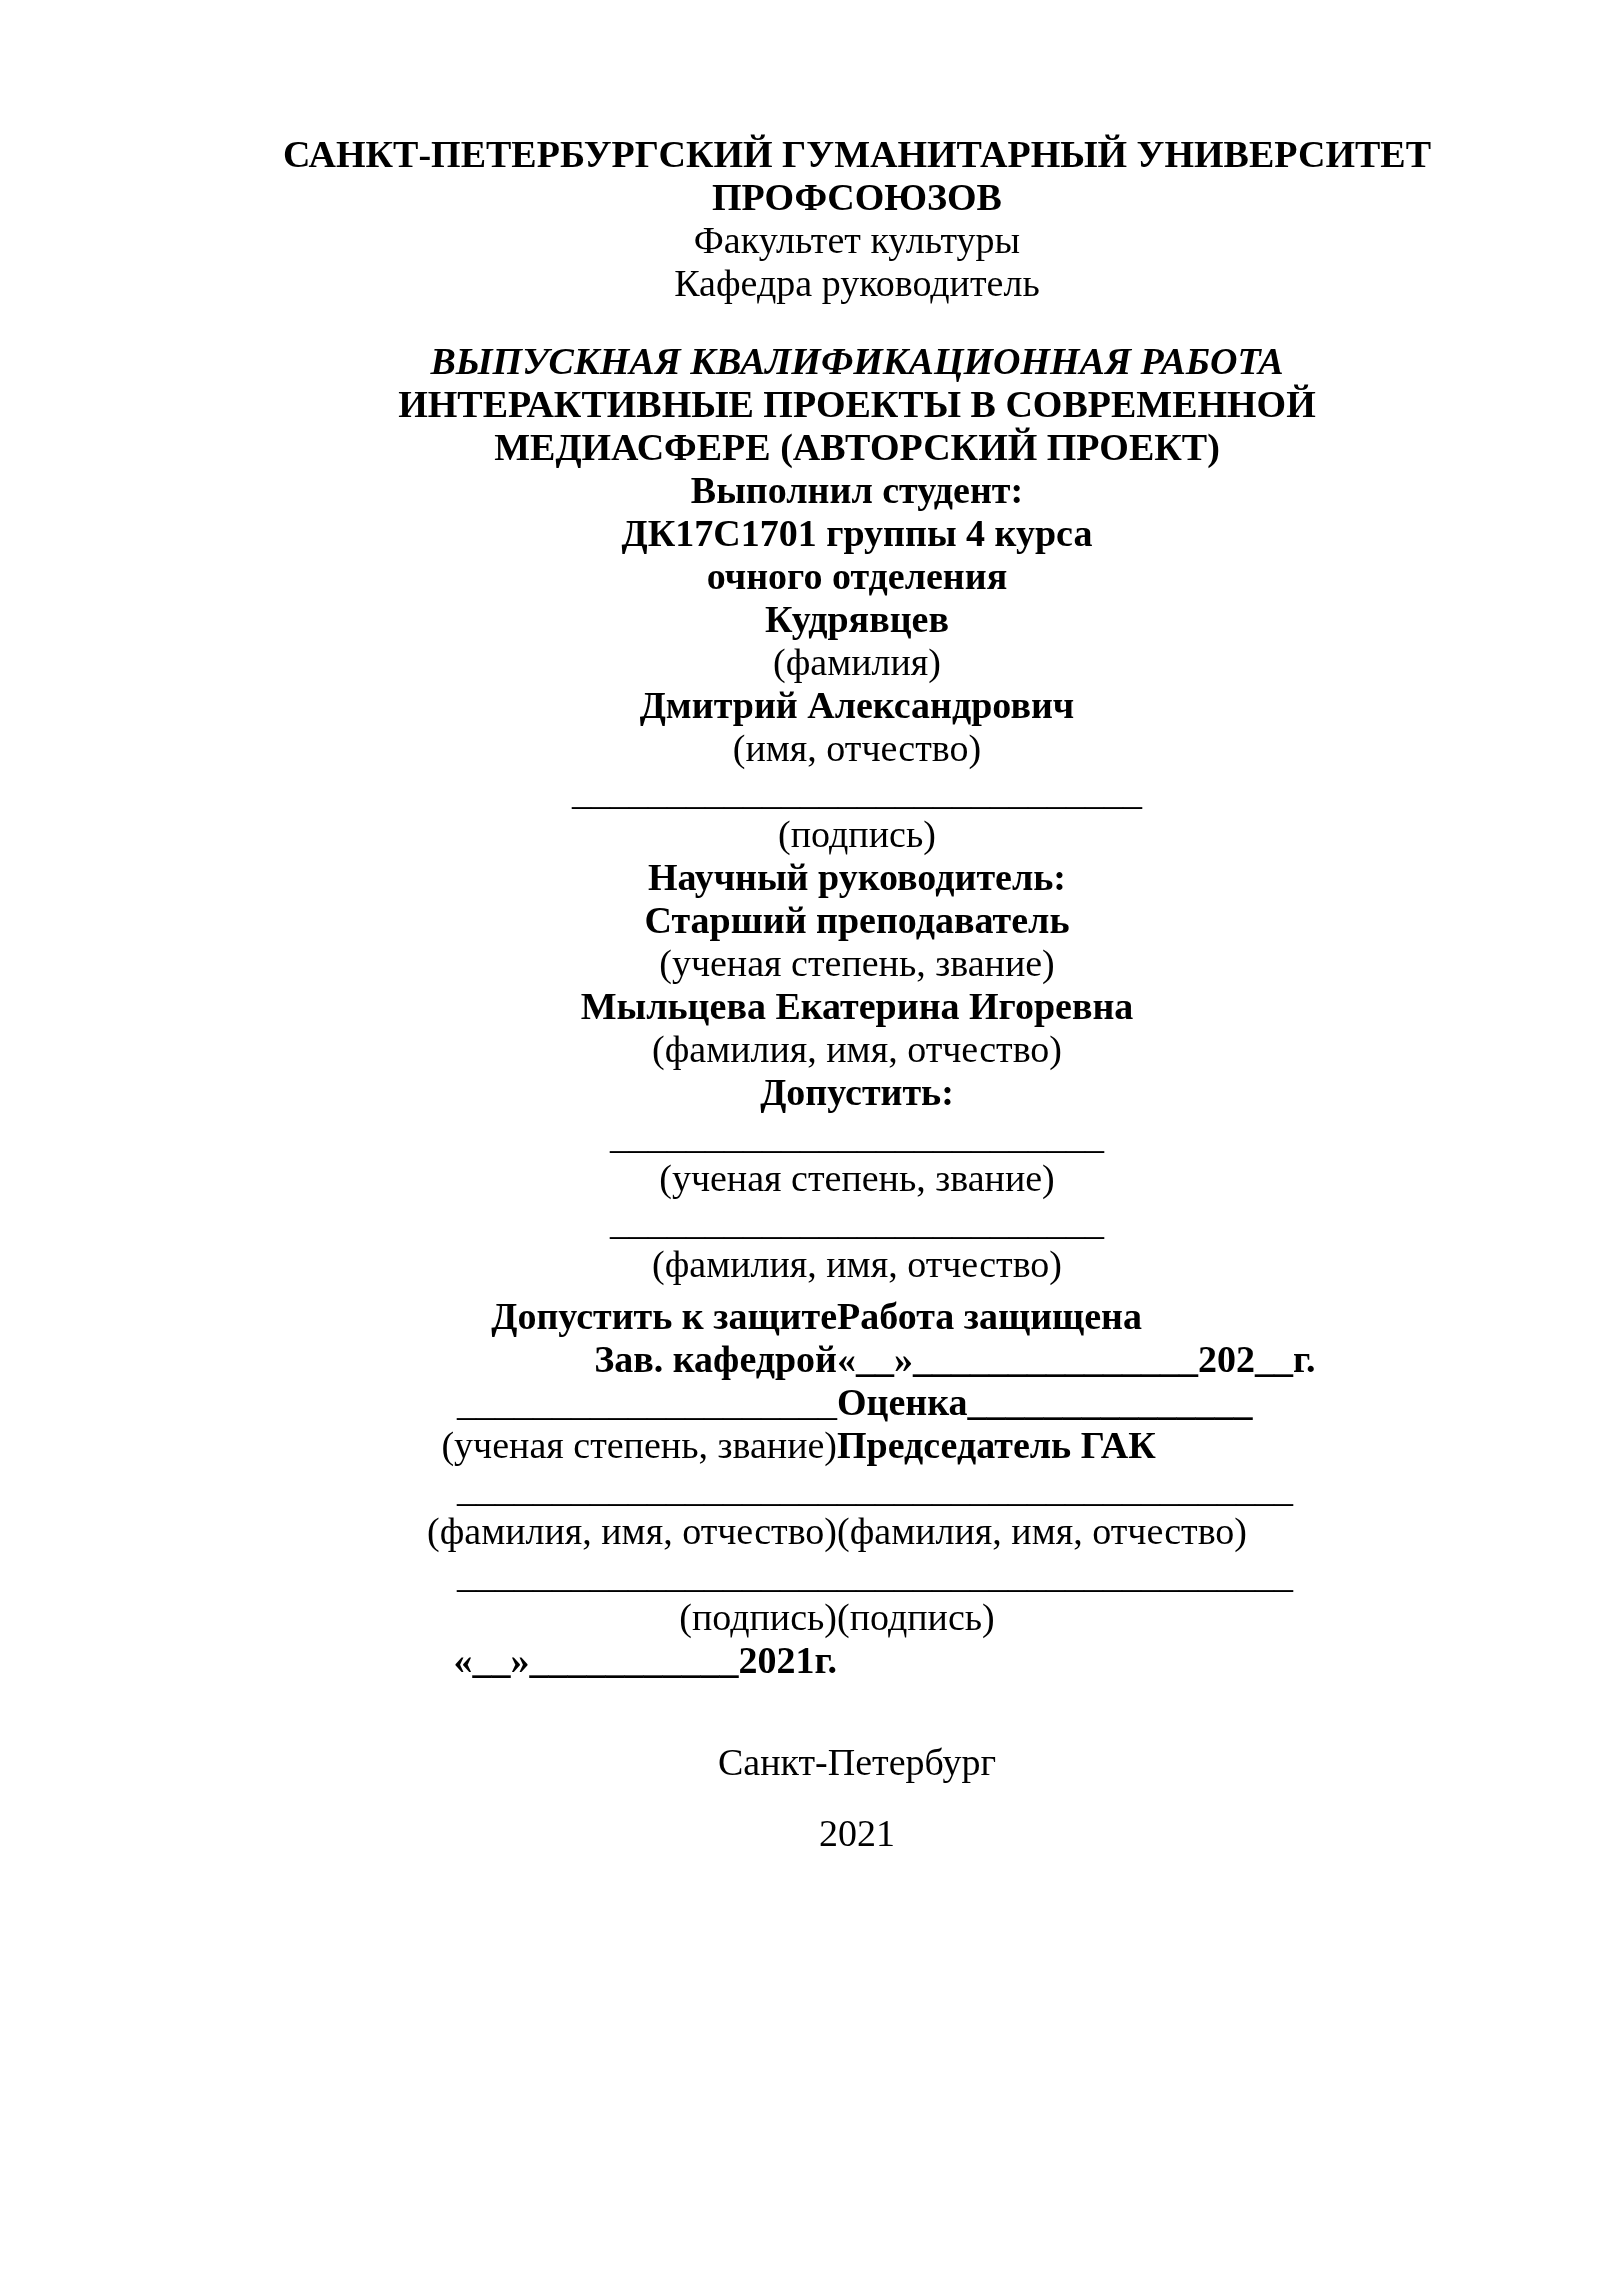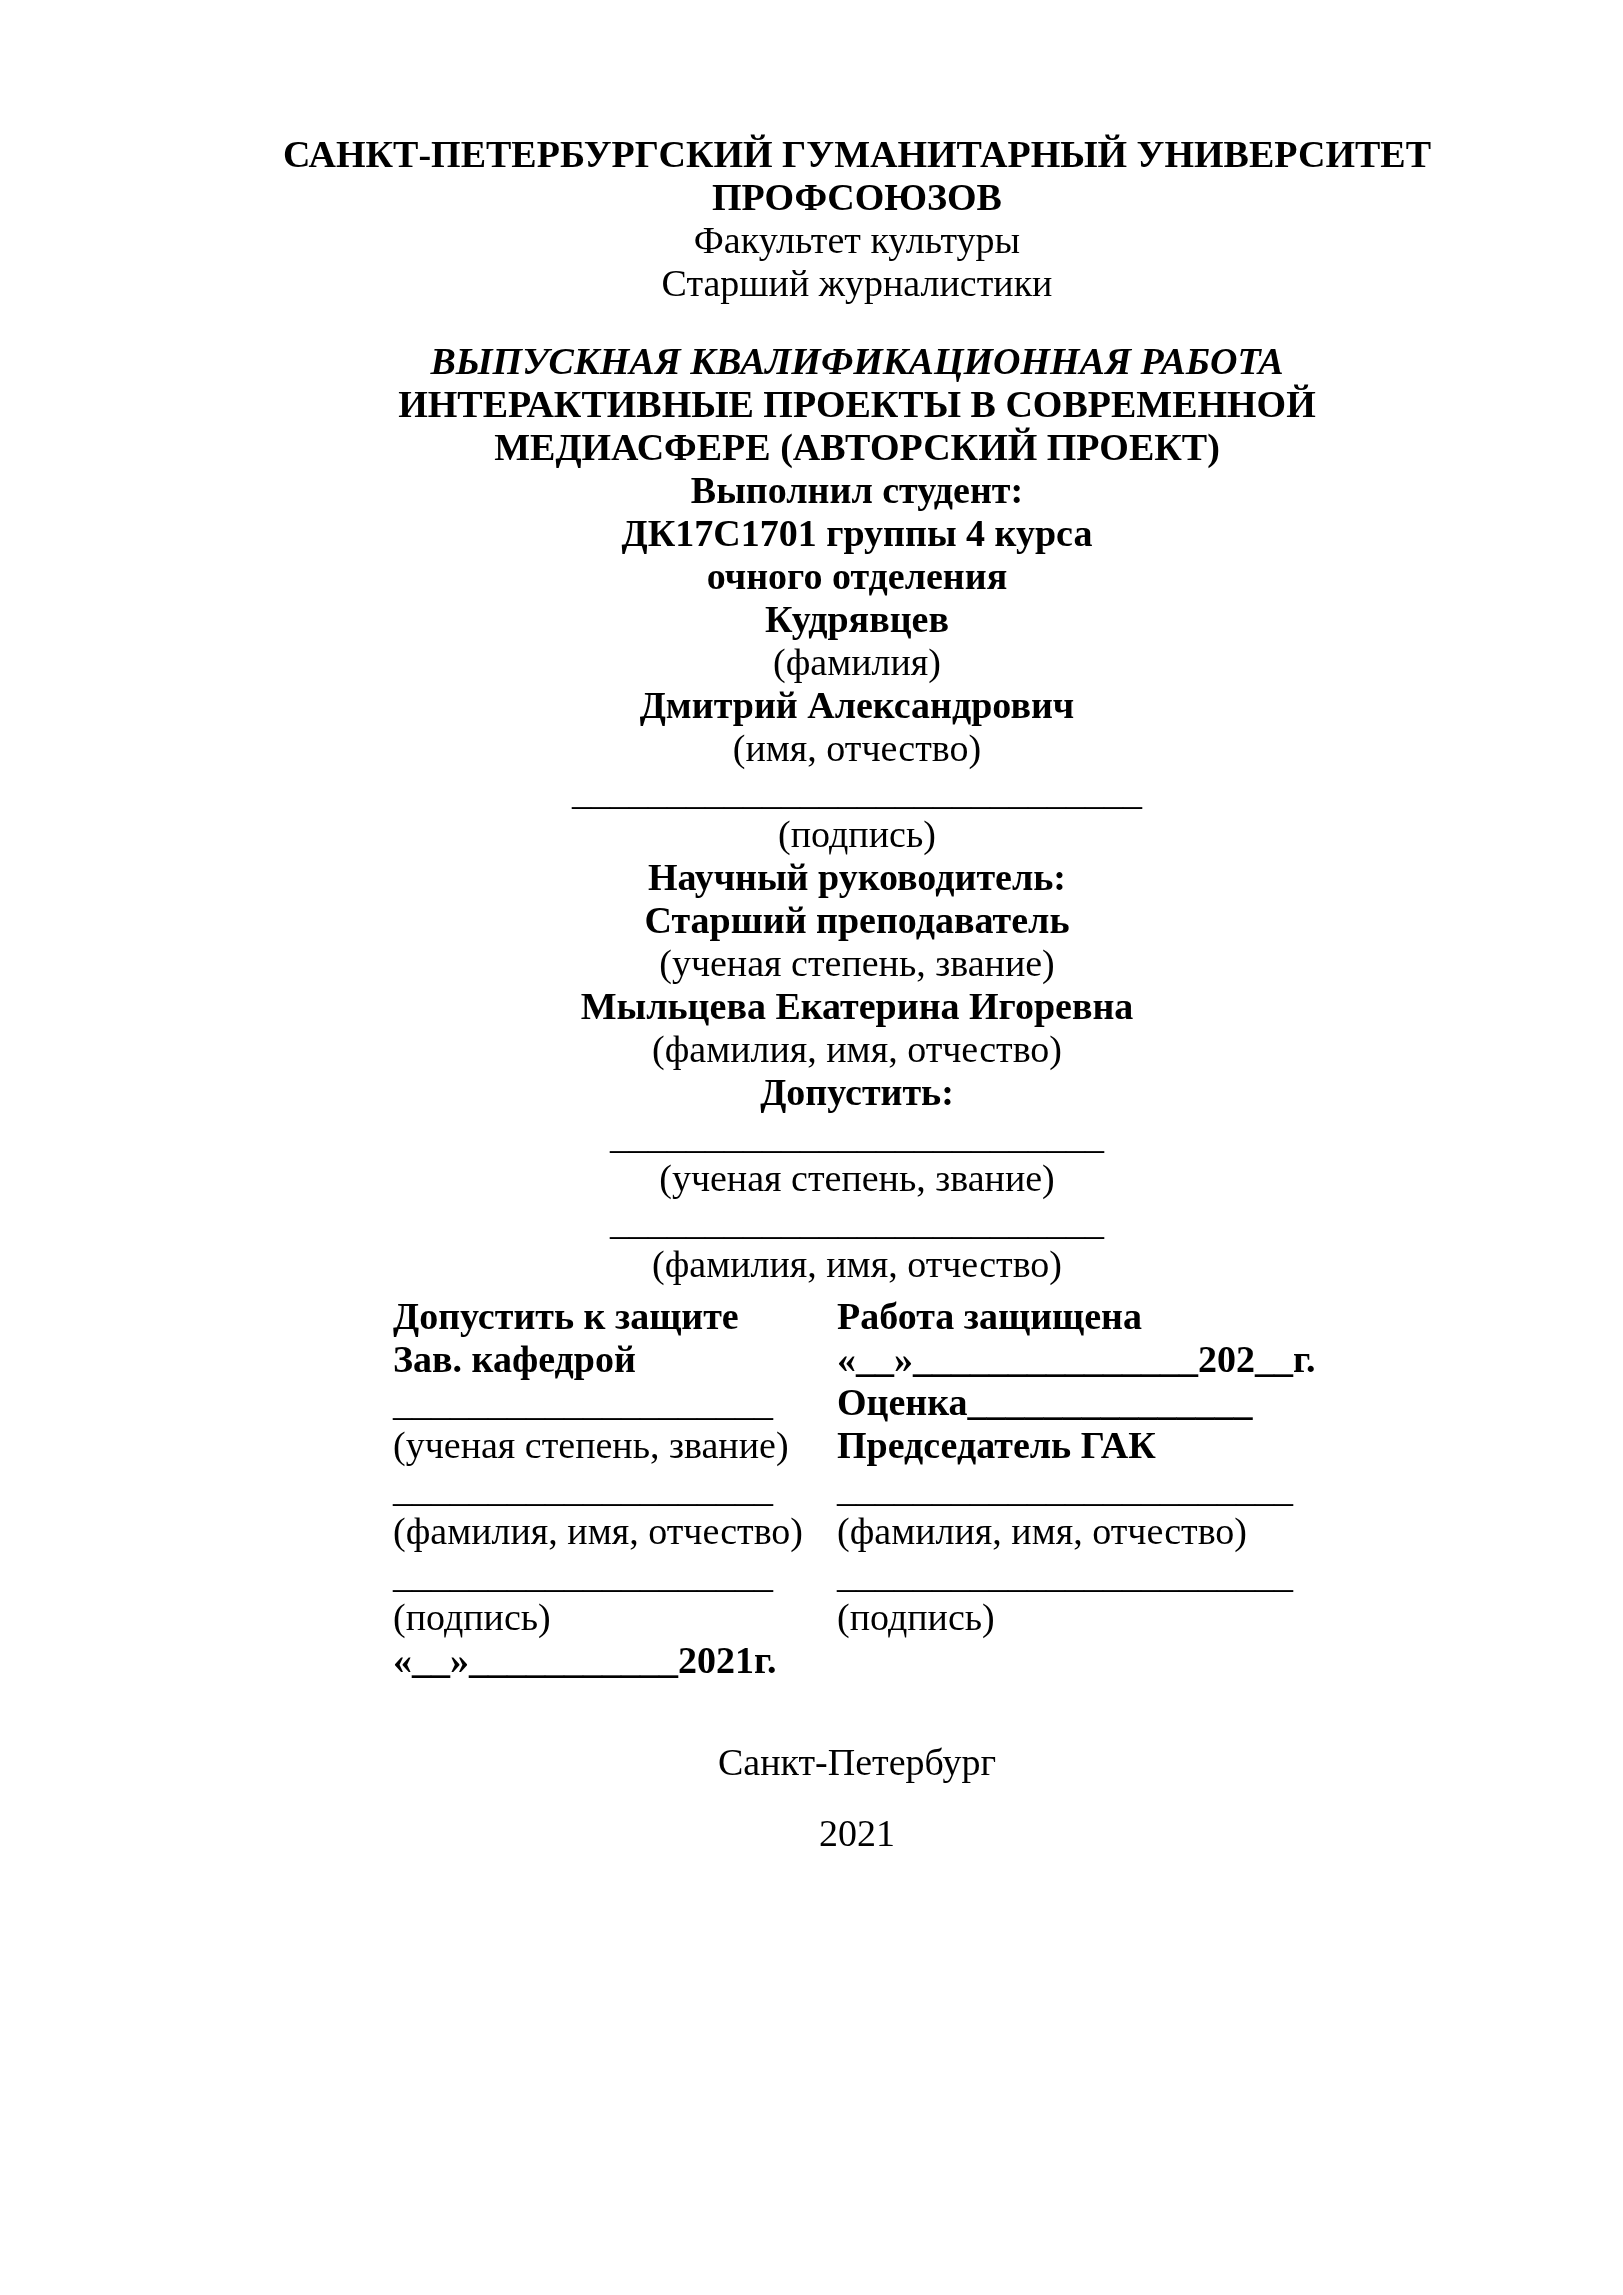--- a/index.html
+++ b/index.html
@@ -16,38 +16,38 @@
     padding: 133px 141px 0 232px;
     position: relative;
     overflow: hidden;
   }
   .center { text-align: center; }
   .b { font-weight: bold; }
   .right-block { text-align: center; }
   .mt1 { }   
   .mt2 { margin-top: 35px; font-style: italic; }
   .columns { display: flex; margin-top: 9.4px; }
-  .col-left { margin-left: 161px; width: 444px; flex: 0 0 auto; }
+  .col-left { margin-left: 161px; width: 444px; flex: 0 0 auto; text-align: right; }
   .col-right { flex: 1 1 auto; }
   .footer-city { margin-top: 59px; text-align: center; }
   .footer-year { margin-top: 27.5px; }
   .line { white-space: nowrap; }
 </style>
 </head>
 <body>
 
 <div class="page">
 
   <div class="center b">
     <div class="line">САНКТ-ПЕТЕРБУРГСКИЙ ГУМАНИТАРНЫЙ УНИВЕРСИТЕТ</div>
     <div class="line">ПРОФСОЮЗОВ</div>
   </div>
 
   <div class="center mt1">Факультет культуры</div>
-  <div class="center">Старший журналистики</div>
+  <div class="center">Кафедра руководитель</div>
 
   <div class="center b mt2">ВЫПУСКНАЯ КВАЛИФИКАЦИОННАЯ РАБОТА</div>
 
   <div class="center b mt1">
     <div class="line">ИНТЕРАКТИВНЫЕ ПРОЕКТЫ В СОВРЕМЕННОЙ</div>
     <div class="line">МЕДИАСФЕРЕ (АВТОРСКИЙ ПРОЕКТ)</div>
   </div>
 
   <div class="right-block">
     <div class="b">Выполнил студент:</div>

